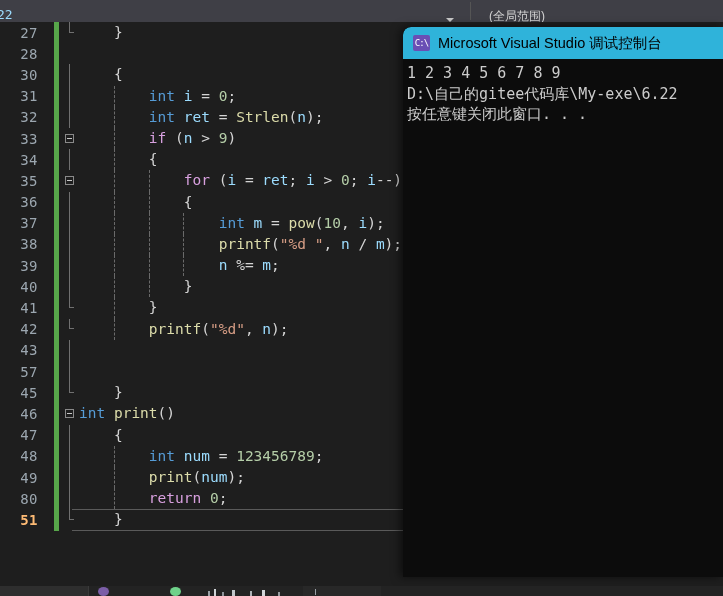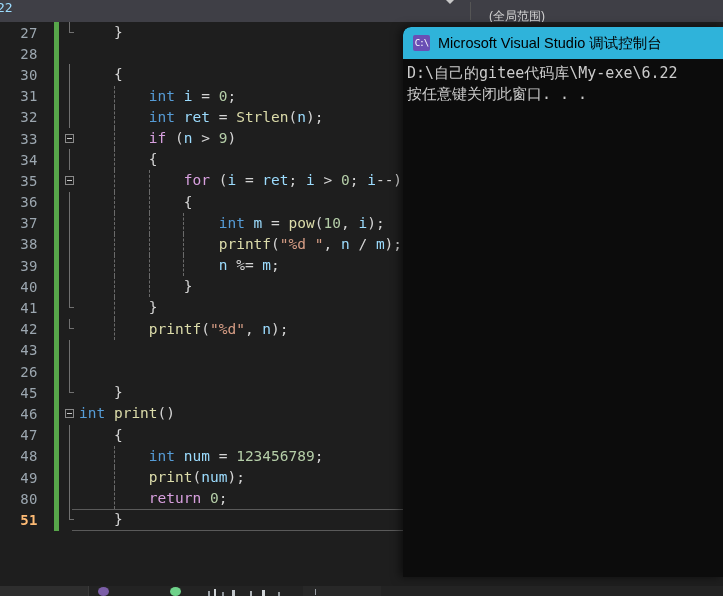--- a/index.html
+++ b/index.html
@@ -22,21 +22,21 @@
     width: 723px; height: 22px;
     background: #3f3f46;
     display: flex;
     align-items: center;
     box-sizing: border-box;
   }
   #nav-member-combo {
     width: 470px;
     height: 22px;
     display: flex;
-    align-items: flex-start;
+    align-items: flex-end;
     justify-content: space-between;
     padding: 0 6px 0 0;
     box-sizing: border-box;
     background: #3f3f46;
     overflow: hidden;
   }
   #nav-member-text {
     font-family: "DejaVu Sans Mono", monospace;
     font-size: 13px;
     color: #9cdcfe;
@@ -320,38 +320,39 @@
       <div class="code-row"><div class="gutter-num">34</div><div class="change-bar"></div><div class="fold-cell"><div class="fold-line"></div></div><div class="code-text"><div class="ind-guide" style="left: 34.8px;"></div><span class="pun">        {</span></div></div>
       <div class="code-row"><div class="gutter-num">35</div><div class="change-bar"></div><div class="fold-cell"><div class="fold-box"></div></div><div class="code-text"><div class="ind-guide" style="left: 34.8px;"></div><div class="ind-guide" style="left: 69.6px;"></div><span class="pun">            </span><span class="ctl">for </span><span class="pun">(</span><span class="var">i </span><span class="pun">= </span><span class="var">ret</span><span class="pun">; </span><span class="var">i </span><span class="pun">&gt; </span><span class="num">0</span><span class="pun">; </span><span class="var">i</span><span class="pun">--)</span></div></div>
       <div class="code-row"><div class="gutter-num">36</div><div class="change-bar"></div><div class="fold-cell"><div class="fold-line"></div></div><div class="code-text"><div class="ind-guide" style="left: 34.8px;"></div><div class="ind-guide" style="left: 69.6px;"></div><span class="pun">            {</span></div></div>
       <div class="code-row"><div class="gutter-num">37</div><div class="change-bar"></div><div class="fold-cell"><div class="fold-line"></div></div><div class="code-text"><div class="ind-guide" style="left: 34.8px;"></div><div class="ind-guide" style="left: 69.6px;"></div><div class="ind-guide" style="left: 104.4px;"></div><span class="pun">                </span><span class="kw">int </span><span class="var">m </span><span class="pun">= </span><span class="fn">pow</span><span class="pun">(</span><span class="num">10</span><span class="pun">, </span><span class="var">i</span><span class="pun">);</span></div></div>
       <div class="code-row"><div class="gutter-num">38</div><div class="change-bar"></div><div class="fold-cell"><div class="fold-line"></div></div><div class="code-text"><div class="ind-guide" style="left: 34.8px;"></div><div class="ind-guide" style="left: 69.6px;"></div><div class="ind-guide" style="left: 104.4px;"></div><span class="pun">                </span><span class="fn">printf</span><span class="pun">(</span><span class="str">"%d "</span><span class="pun">, </span><span class="var">n </span><span class="pun">/ </span><span class="var">m</span><span class="pun">);</span></div></div>
       <div class="code-row"><div class="gutter-num">39</div><div class="change-bar"></div><div class="fold-cell"><div class="fold-line"></div></div><div class="code-text"><div class="ind-guide" style="left: 34.8px;"></div><div class="ind-guide" style="left: 69.6px;"></div><div class="ind-guide" style="left: 104.4px;"></div><span class="pun">                </span><span class="var">n </span><span class="pun">%= </span><span class="var">m</span><span class="pun">;</span></div></div>
       <div class="code-row"><div class="gutter-num">40</div><div class="change-bar"></div><div class="fold-cell"><div class="fold-line"></div></div><div class="code-text"><div class="ind-guide" style="left: 34.8px;"></div><div class="ind-guide" style="left: 69.6px;"></div><span class="pun">            }</span></div></div>
       <div class="code-row"><div class="gutter-num">41</div><div class="change-bar"></div><div class="fold-cell"><div class="fold-line half-top endcap"></div></div><div class="code-text"><div class="ind-guide" style="left: 34.8px;"></div><span class="pun">        }</span></div></div>
       <div class="code-row"><div class="gutter-num">42</div><div class="change-bar"></div><div class="fold-cell"><div class="fold-line half-top endcap"></div></div><div class="code-text"><div class="ind-guide" style="left: 34.8px;"></div><span class="pun">        </span><span class="fn">printf</span><span class="pun">(</span><span class="str">"%d"</span><span class="pun">, </span><span class="var">n</span><span class="pun">);</span></div></div>
       <div class="code-row"><div class="gutter-num">43</div><div class="change-bar"></div><div class="fold-cell"><div class="fold-line"></div></div><div class="code-text"><div class="ind-guide" style="left: 34.8px;"></div><span class="pun"></span></div></div>
-      <div class="code-row"><div class="gutter-num">26</div><div class="change-bar"></div><div class="fold-cell"><div class="fold-line"></div></div><div class="code-text"><div class="ind-guide" style="left: 34.8px;"></div><span class="pun"></span></div></div>
+      <div class="code-row"><div class="gutter-num">57</div><div class="change-bar"></div><div class="fold-cell"><div class="fold-line"></div></div><div class="code-text"><div class="ind-guide" style="left: 34.8px;"></div><span class="pun"></span></div></div>
       <div class="code-row"><div class="gutter-num">45</div><div class="change-bar"></div><div class="fold-cell"><div class="fold-line half-top endcap"></div></div><div class="code-text"><span class="pun">    }</span></div></div>
       <div class="code-row"><div class="gutter-num">46</div><div class="change-bar"></div><div class="fold-cell"><div class="fold-box"></div></div><div class="code-text"><span class="kw">int </span><span class="fn">print</span><span class="pun">()</span></div></div>
       <div class="code-row"><div class="gutter-num">47</div><div class="change-bar"></div><div class="fold-cell"><div class="fold-line"></div></div><div class="code-text"><span class="pun">    {</span></div></div>
       <div class="code-row"><div class="gutter-num">48</div><div class="change-bar"></div><div class="fold-cell"><div class="fold-line"></div></div><div class="code-text"><div class="ind-guide" style="left: 34.8px;"></div><span class="pun">        </span><span class="kw">int </span><span class="var">num </span><span class="pun">= </span><span class="num">123456789</span><span class="pun">;</span></div></div>
       <div class="code-row"><div class="gutter-num">49</div><div class="change-bar"></div><div class="fold-cell"><div class="fold-line"></div></div><div class="code-text"><div class="ind-guide" style="left: 34.8px;"></div><span class="pun">        </span><span class="fn">print</span><span class="pun">(</span><span class="var">num</span><span class="pun">);</span></div></div>
       <div class="code-row"><div class="gutter-num">80</div><div class="change-bar"></div><div class="fold-cell"><div class="fold-line"></div></div><div class="code-text"><div class="ind-guide" style="left: 34.8px;"></div><span class="pun">        </span><span class="ctl">return </span><span class="num">0</span><span class="pun">;</span></div></div>
       <div class="code-row"><div class="gutter-num current">51</div><div class="change-bar"></div><div class="fold-cell"><div class="fold-line half-top endcap"></div></div><div class="code-text"><span class="pun">    }</span></div><div class="cur-line-box"></div></div>
     </div>
   <div id="editor-right-edge"></div>
 </div>
 
 <div id="console-window">
   <div id="console-titlebar">
     <span id="console-icon">C:\</span>
     <span id="console-title">Microsoft Visual Studio 调试控制台</span>
   </div>
   <div id="console-body">
+      <div class="console-line">1 2 3 4 5 6 7 8 9</div>
       <div class="console-line">D:\自己的gitee代码库\My-exe\6.22</div>
       <div class="console-line">按任意键关闭此窗口. . .</div>
     </div>
 </div>
 
 <div id="taskbar">
   <div id="taskbar-left-chip"></div>
   <div class="tb-icon" id="tb-icon-1"></div>
   <div class="tb-icon" id="tb-icon-2"></div>
   <div class="tb-icon" id="tb-icon-3"></div>

